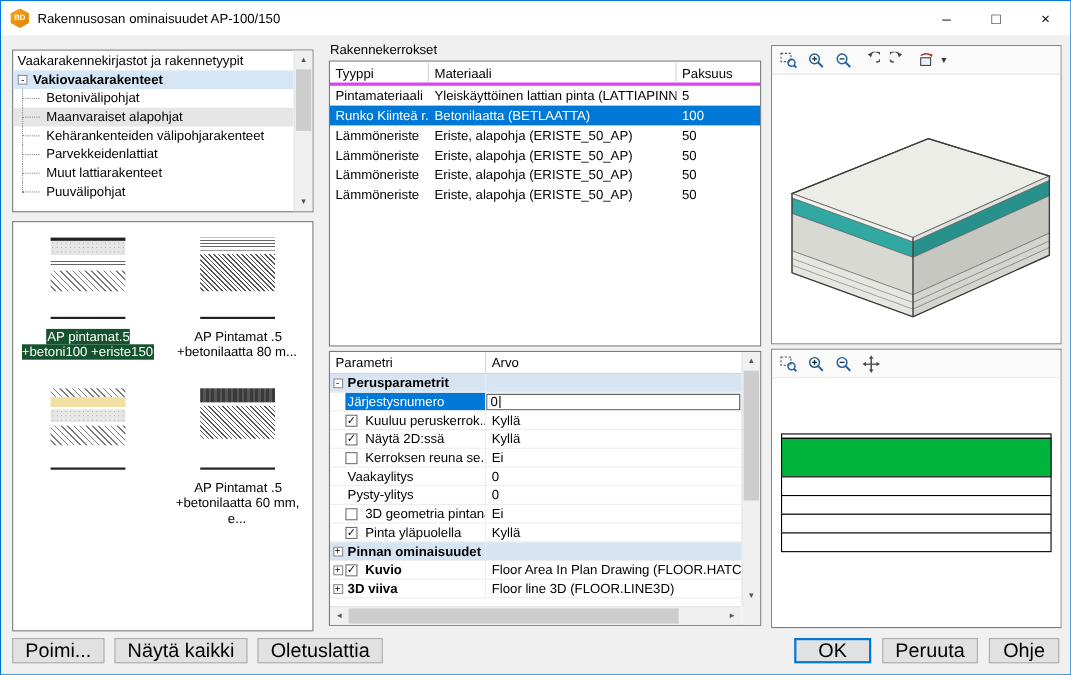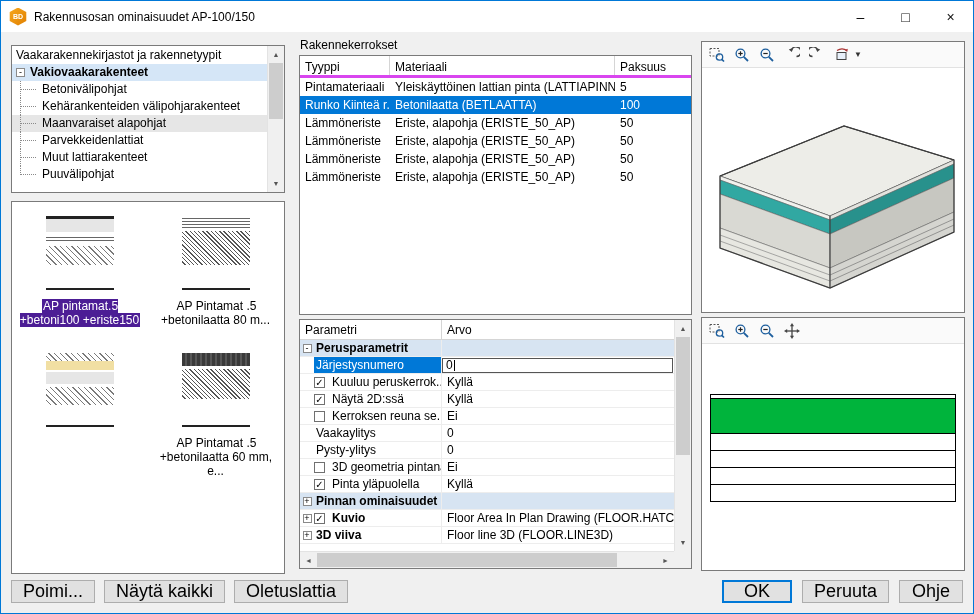--- a/index.html
+++ b/index.html
@@ -50,21 +50,21 @@
   .bn-white{background:#fff;}
   .bn-black{background:#222;}
   .bn-speck{background-image:radial-gradient(#9a9a9a 22%,transparent 24%);background-size:4px 4px;background-color:#e6e6e6;}
   .bn-diag{background:repeating-linear-gradient(45deg,#fff 0 3px,#7a7a7a 3px 4px);}
   .bn-diag2{background:repeating-linear-gradient(45deg,#fff 0 2px,#555 2px 3px);}
   .bn-hl{background:repeating-linear-gradient(180deg,#fff 0 2px,#666 2px 3px);}
   .bn-wood{background:#f1dfa3;}
   .bn-dark{background:repeating-linear-gradient(90deg,#3a3a3a 0 3px,#575757 3px 5px);}
   .thumb-caption{text-align:center;font-size:12px;line-height:14px;max-width:122px;}
   .thumb-caption span{padding:0 1px;}
-  .thumb-item.selected .thumb-caption span{background:#4c1d95;color:#fff;}
+  .thumb-item.selected .thumb-caption span{background:#14532d;color:#fff;}
   
   .layers-label{position:absolute;left:299px;top:37px;}
   .layers-table{left:298px;top:54px;width:393px;height:260px;}
   .lt-header{display:flex;height:22px;border-bottom:3px solid #d946ef;align-items:stretch;}
   .lt-h{padding:4px 0 0 5px;border-right:1px solid #d5d5d5;}
   .lt-h:last-child{border-right:none;}
   .c-type{width:90px;flex:0 0 90px;}
   .c-mat{width:225px;flex:0 0 225px;}
   .c-thk{flex:1;}
   .lt-row{display:flex;height:18px;line-height:18px;}
@@ -127,25 +127,25 @@
     <div class="tree-content">
       <div class="tree-row">Vaakarakennekirjastot ja rakennetyypit</div>
       <div class="tree-row tree-root">
         <span class="expbox">-</span>
         <span>Vakiovaakarakenteet</span>
       </div>
       <div class="tree-children">
         <div class="tree-row tree-child">
             <span>Betonivälipohjat</span>
           </div>
+        <div class="tree-row tree-child hl">
+            <span>Maanvaraiset alapohjat</span>
+          </div>
         <div class="tree-row tree-child">
             <span>Kehärankenteiden välipohjarakenteet</span>
-          </div>
-        <div class="tree-row tree-child hl">
-            <span>Maanvaraiset alapohjat</span>
           </div>
         <div class="tree-row tree-child">
             <span>Parvekkeidenlattiat</span>
           </div>
         <div class="tree-row tree-child">
             <span>Muut lattiarakenteet</span>
           </div>
         <div class="tree-row tree-child">
             <span>Puuvälipohjat</span>
           </div>

